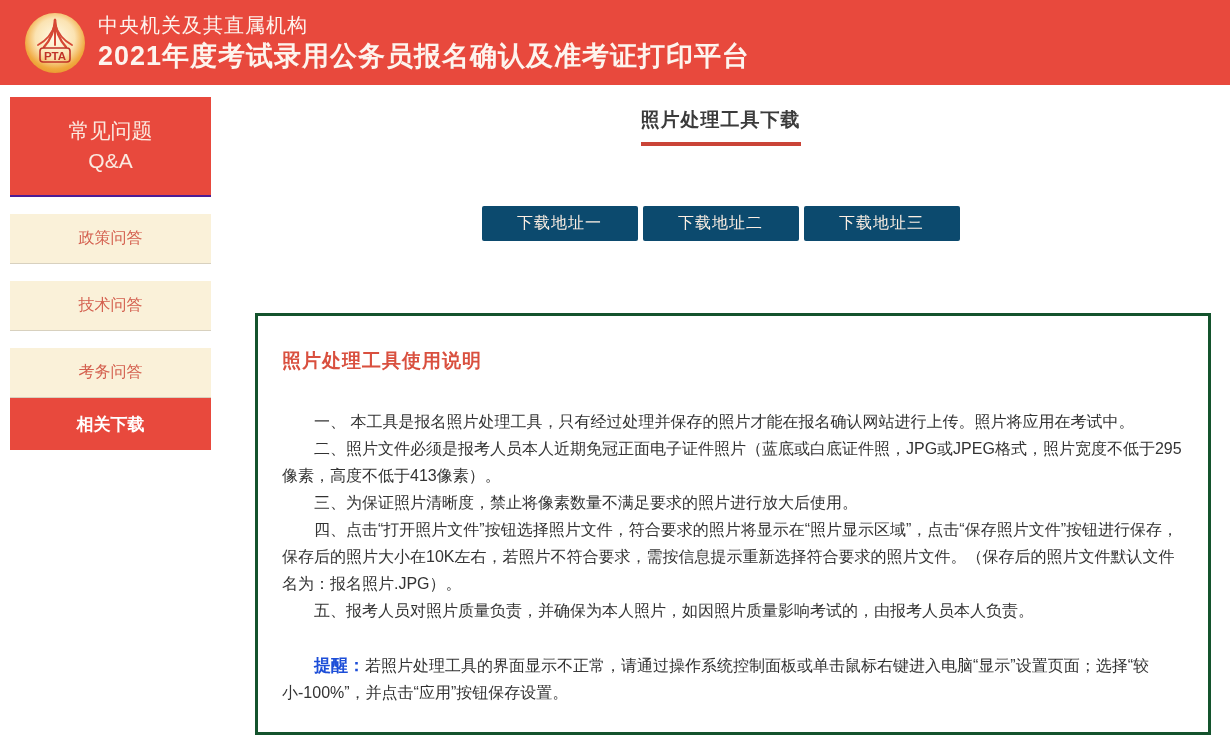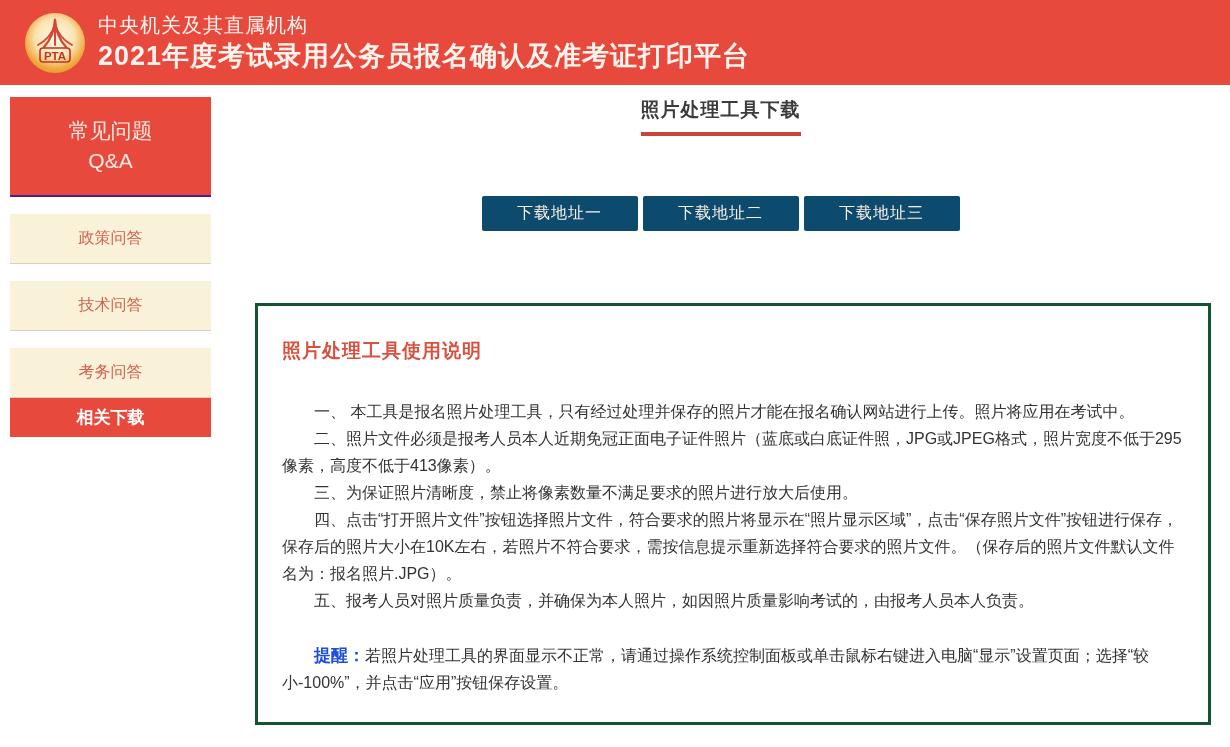--- a/index.html
+++ b/index.html
@@ -50,35 +50,35 @@
     color: #d4604f;
     font-size: 16px;
     display: flex;
     align-items: center;
     justify-content: center;
     border-bottom: 1px solid #d8d1bf;
     cursor: pointer;
     margin-top: 17px;
   }
   .side-item-active {
-    height: 39px;
+    height: 52px;
     background: #e8493d;
     color: #ffffff;
     font-size: 17px;
     font-weight: bold;
     display: flex;
     align-items: center;
     justify-content: center;
     cursor: pointer;
   }
 
   
   .main {
     margin-left: 211px;
-    padding-top: 12px;
+    padding-top: 22px;
     width: 1019px;
   }
   .page-title-wrap { text-align: center; }
   .page-title {
     display: inline-block;
     font-size: 19px;
     font-weight: bold;
     color: #3b3b3b;
     letter-spacing: 1px;
   }

